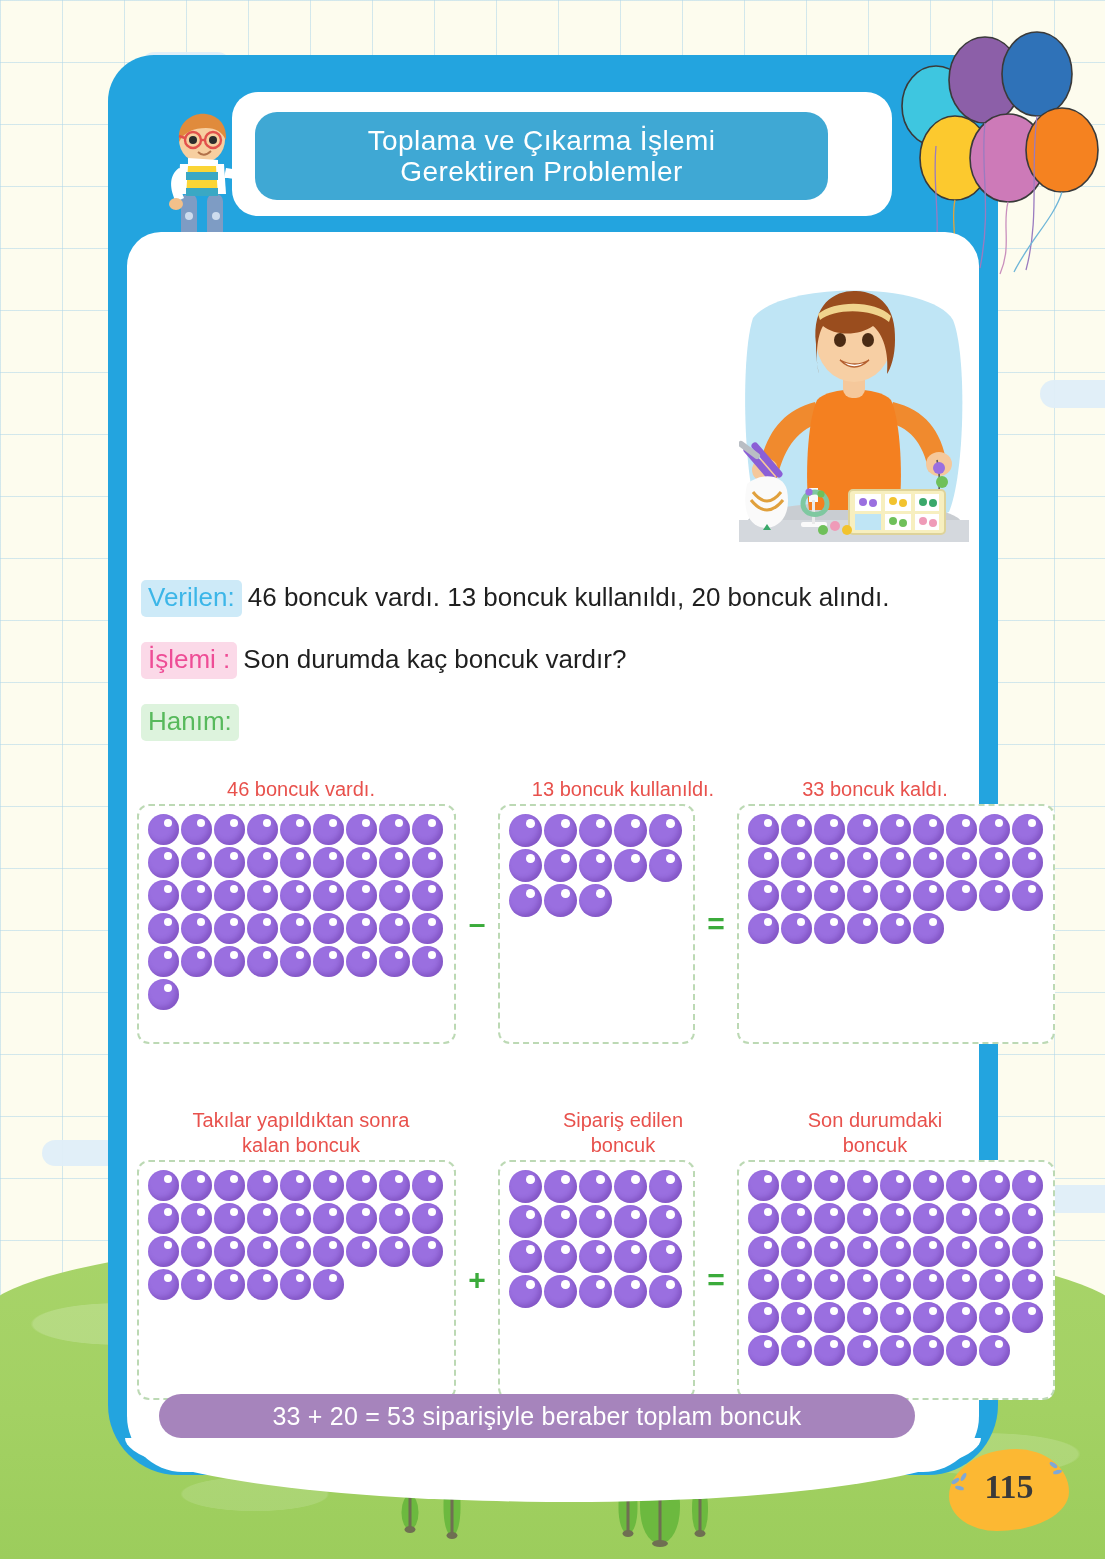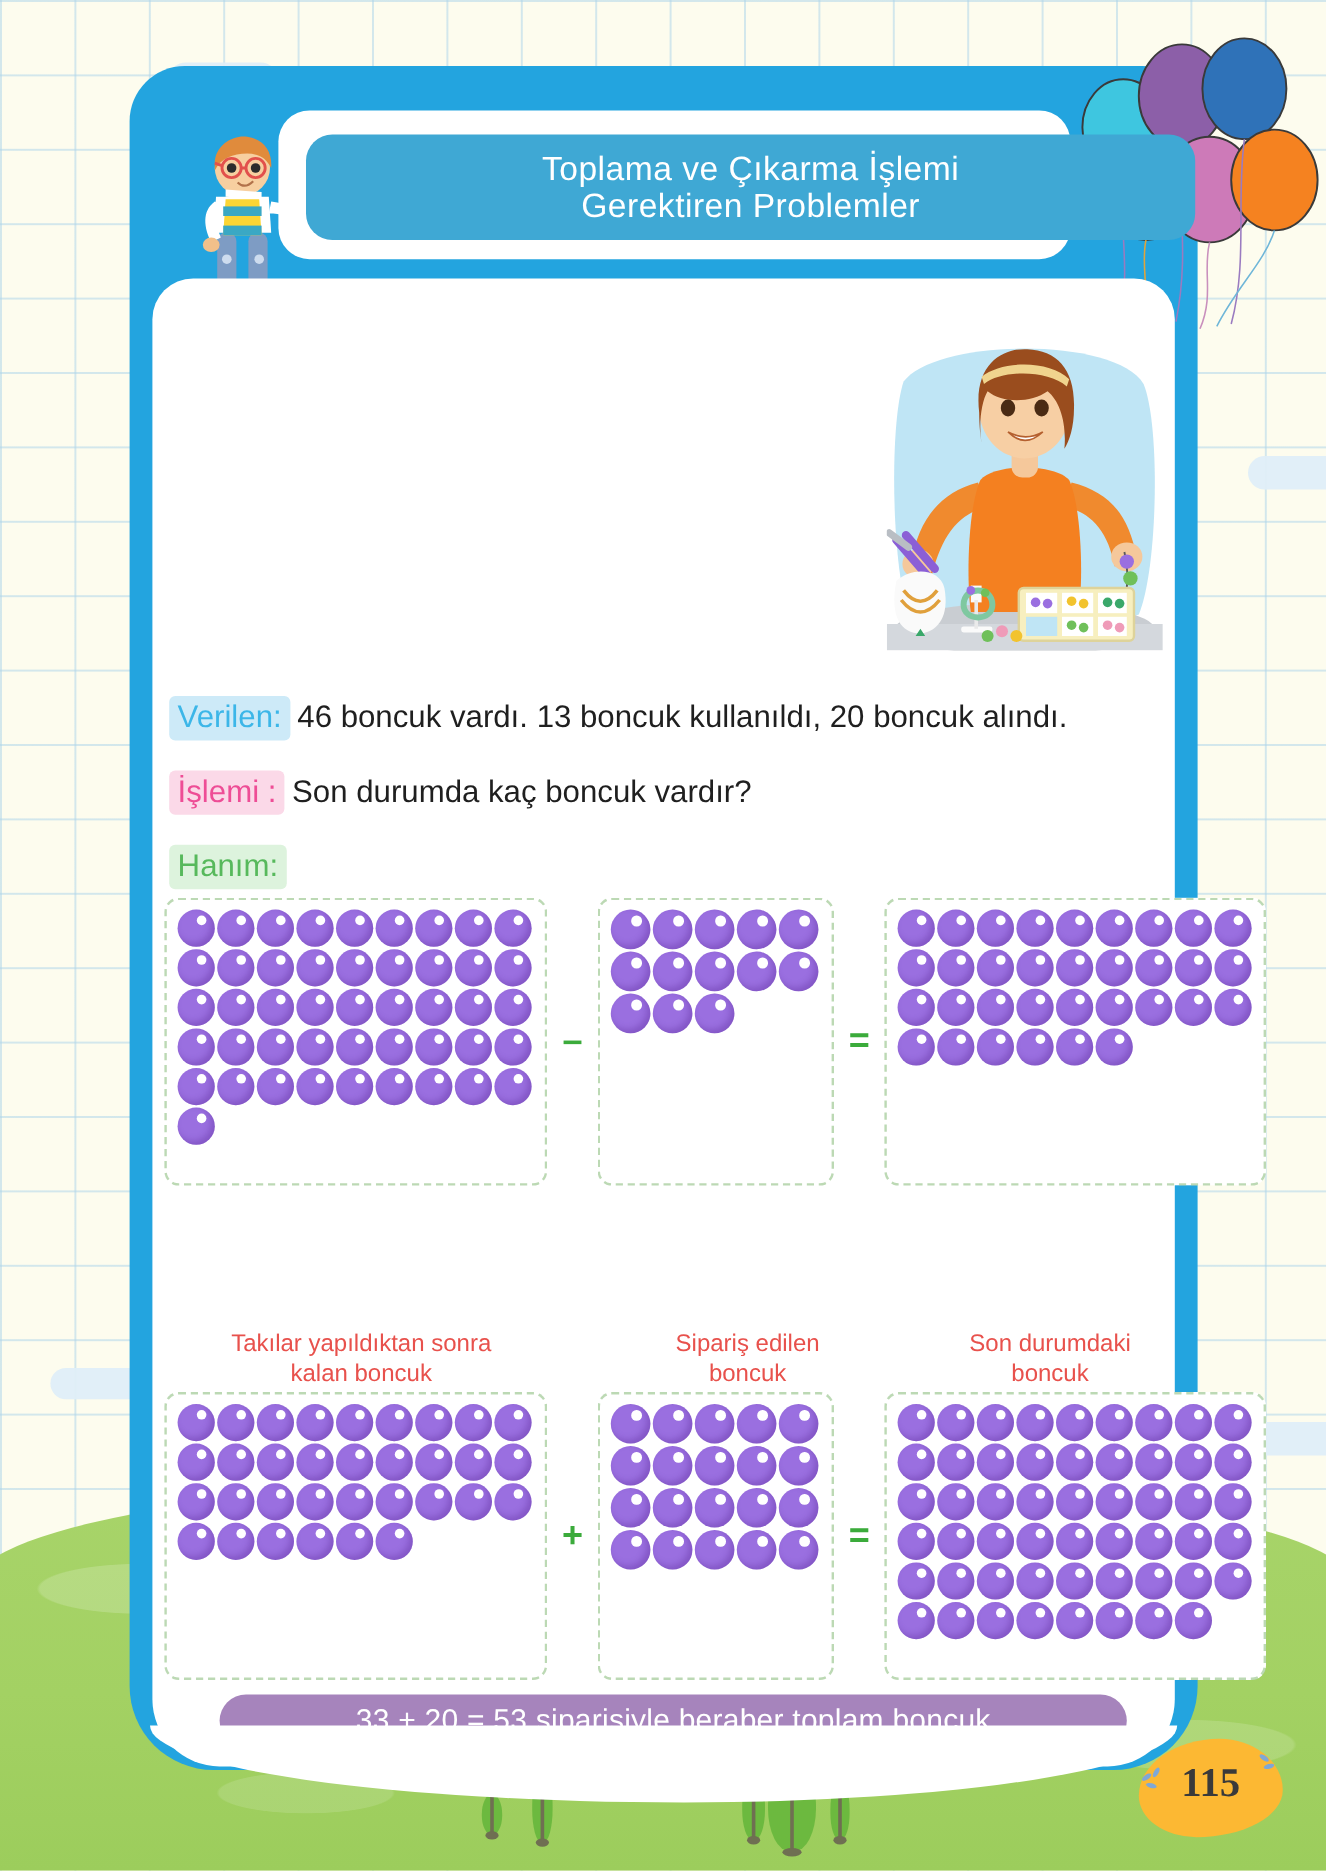--- a/index.html
+++ b/index.html
@@ -79,21 +79,21 @@
   #title-holder {
     position: absolute;
     left: 232px; top: 92px;
     width: 660px; height: 124px;
     background: #ffffff;
     border-radius: 26px;
   }
   #title-plate {
     position: absolute;
     left: 255px; top: 112px;
-    width: 741px; height: 88px;
+    width: 573px; height: 88px;
     background: #3fa8d4;
     border-radius: 22px;
     display: flex; flex-direction: column;
     align-items: center; justify-content: center;
     color: #ffffff;
     line-height: 1.12;
     text-align: center;
   }
   #title-plate .tl { font-size: 28px; letter-spacing: 0.4px; font-weight: 400; }
 
@@ -413,20 +413,33 @@
   <div class="lrow" style="top:410px;">
     <span class="ltag" style="background:#fbd9e8; color:#ee4d96;">İşlemi :</span>
     <span class="ltxt">Son durumda kaç boncuk vardır?</span>
   </div>
 
   <div class="lrow" style="top:472px;">
     <span class="ltag" style="background:#ddf3dd; color:#57b95c;">Hanım:</span>
   </div>
 
   <div class="opsec" style="top:516px;">
+    <div class="cap-row">
+      <div style="width:328px;">
+          <div class="cap" id="o1c0">46 boncuk vardı.</div>
+        </div>
+      <div style="width:42px;"></div>
+      <div style="width:232px;">
+          <div class="cap" id="o1c1">13 boncuk kullanıldı.</div>
+        </div>
+      <div style="width:42px;"></div>
+      <div style="width:188px;">
+          <div class="cap" id="o1c2">33 boncuk kaldı.</div>
+        </div>
+    </div>
     <div class="box-row">
       <div class="beadbox" style="width:328px; height:240px;">
         <div class="beads" id="o1b0" style="width: 297px;">
             <div class="bead" style="width: 31px; height: 31px; margin-right: 2px; margin-bottom: 2px;"></div>
             <div class="bead" style="width: 31px; height: 31px; margin-right: 2px; margin-bottom: 2px;"></div>
             <div class="bead" style="width: 31px; height: 31px; margin-right: 2px; margin-bottom: 2px;"></div>
             <div class="bead" style="width: 31px; height: 31px; margin-right: 2px; margin-bottom: 2px;"></div>
             <div class="bead" style="width: 31px; height: 31px; margin-right: 2px; margin-bottom: 2px;"></div>
             <div class="bead" style="width: 31px; height: 31px; margin-right: 2px; margin-bottom: 2px;"></div>
             <div class="bead" style="width: 31px; height: 31px; margin-right: 2px; margin-bottom: 2px;"></div>
@@ -662,21 +675,21 @@
             <div class="bead" style="width: 31px; height: 31px; margin-right: 2px; margin-bottom: 2px;"></div>
             <div class="bead" style="width: 31px; height: 31px; margin-right: 2px; margin-bottom: 2px;"></div>
             <div class="bead" style="width: 31px; height: 31px; margin-right: 2px; margin-bottom: 2px;"></div>
             <div class="bead" style="width: 31px; height: 31px; margin-right: 2px; margin-bottom: 2px;"></div>
             <div class="bead" style="width: 31px; height: 31px; margin-right: 2px; margin-bottom: 2px;"></div>
           </div>
       </div>
     </div>
   </div>
 
-  <div class="banner" style="left:56px; top:1162px; width:756px;margin-top:18px;">33 + 20 = 53 siparişiyle beraber toplam boncuk</div>
+  <div class="banner" style="left:32px; top:1162px; width:756px;">33 + 20 = 53 siparişiyle beraber toplam boncuk</div>
 
 </div>
 
 <div id="pagenum-blob">
   <div class="blob"></div>
   <div class="sprig" style="left:2px; top:28px;">
     <i style="transform:rotate(-35deg); left:0; top:2px;"></i>
     <i style="transform:rotate(15deg); left:4px; top:9px;"></i>
     <i style="transform:rotate(-60deg); left:8px; top:-2px;"></i>
   </div>

